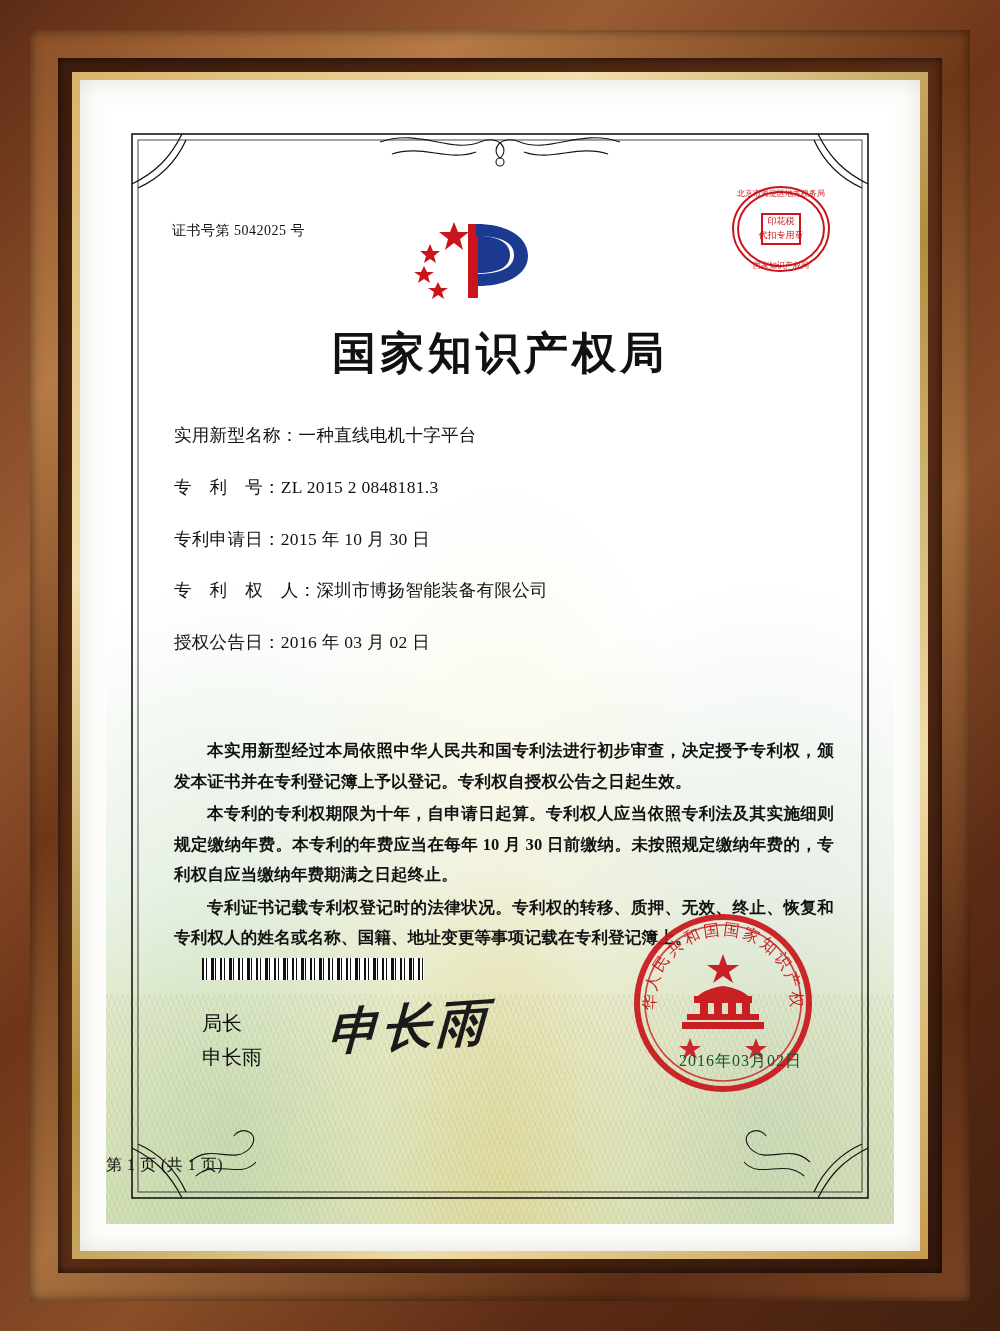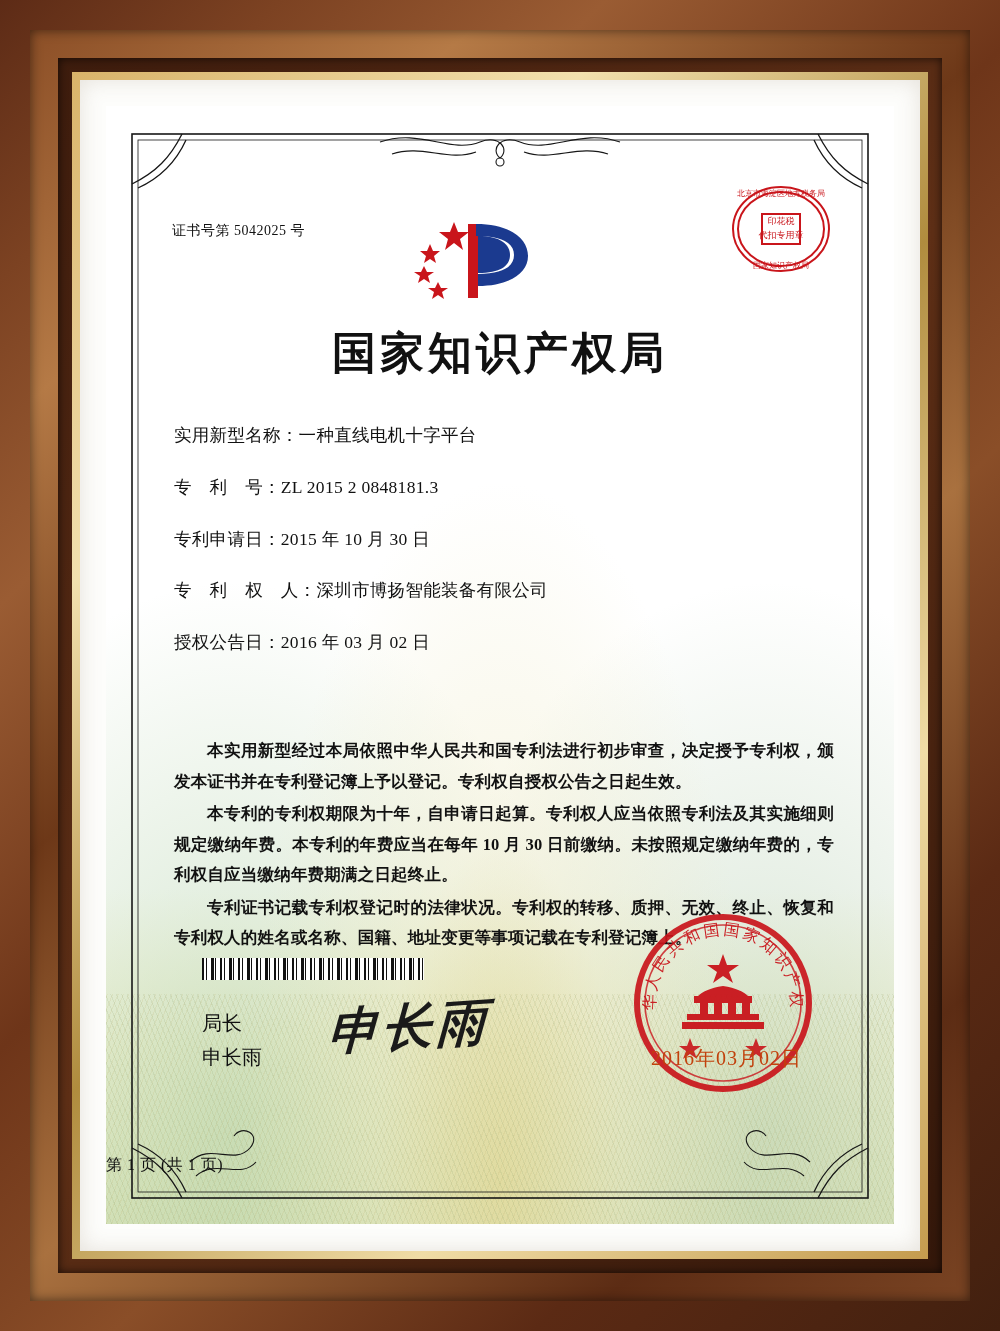--- a/index.html
+++ b/index.html
@@ -173,22 +173,22 @@
     white-space: nowrap;
   }
   .seal {
     position: absolute;
     right: 78px; bottom: 128px;
     width: 186px; height: 186px;
   }
   .seal-date {
     position: absolute;
     right: 92px; bottom: 152px;
-    font-size: 20px;
-    color: #c2410c;
+    font-size: 16px;
+    color: #14532d;
     letter-spacing: 1px;
     white-space: nowrap;
   }
   .page-no {
     position: absolute;
     left: 0; right: 0; bottom: 48px;
     font-size: 16px;
     letter-spacing: .5px;
   }
   .red { fill: #c9151b; }

